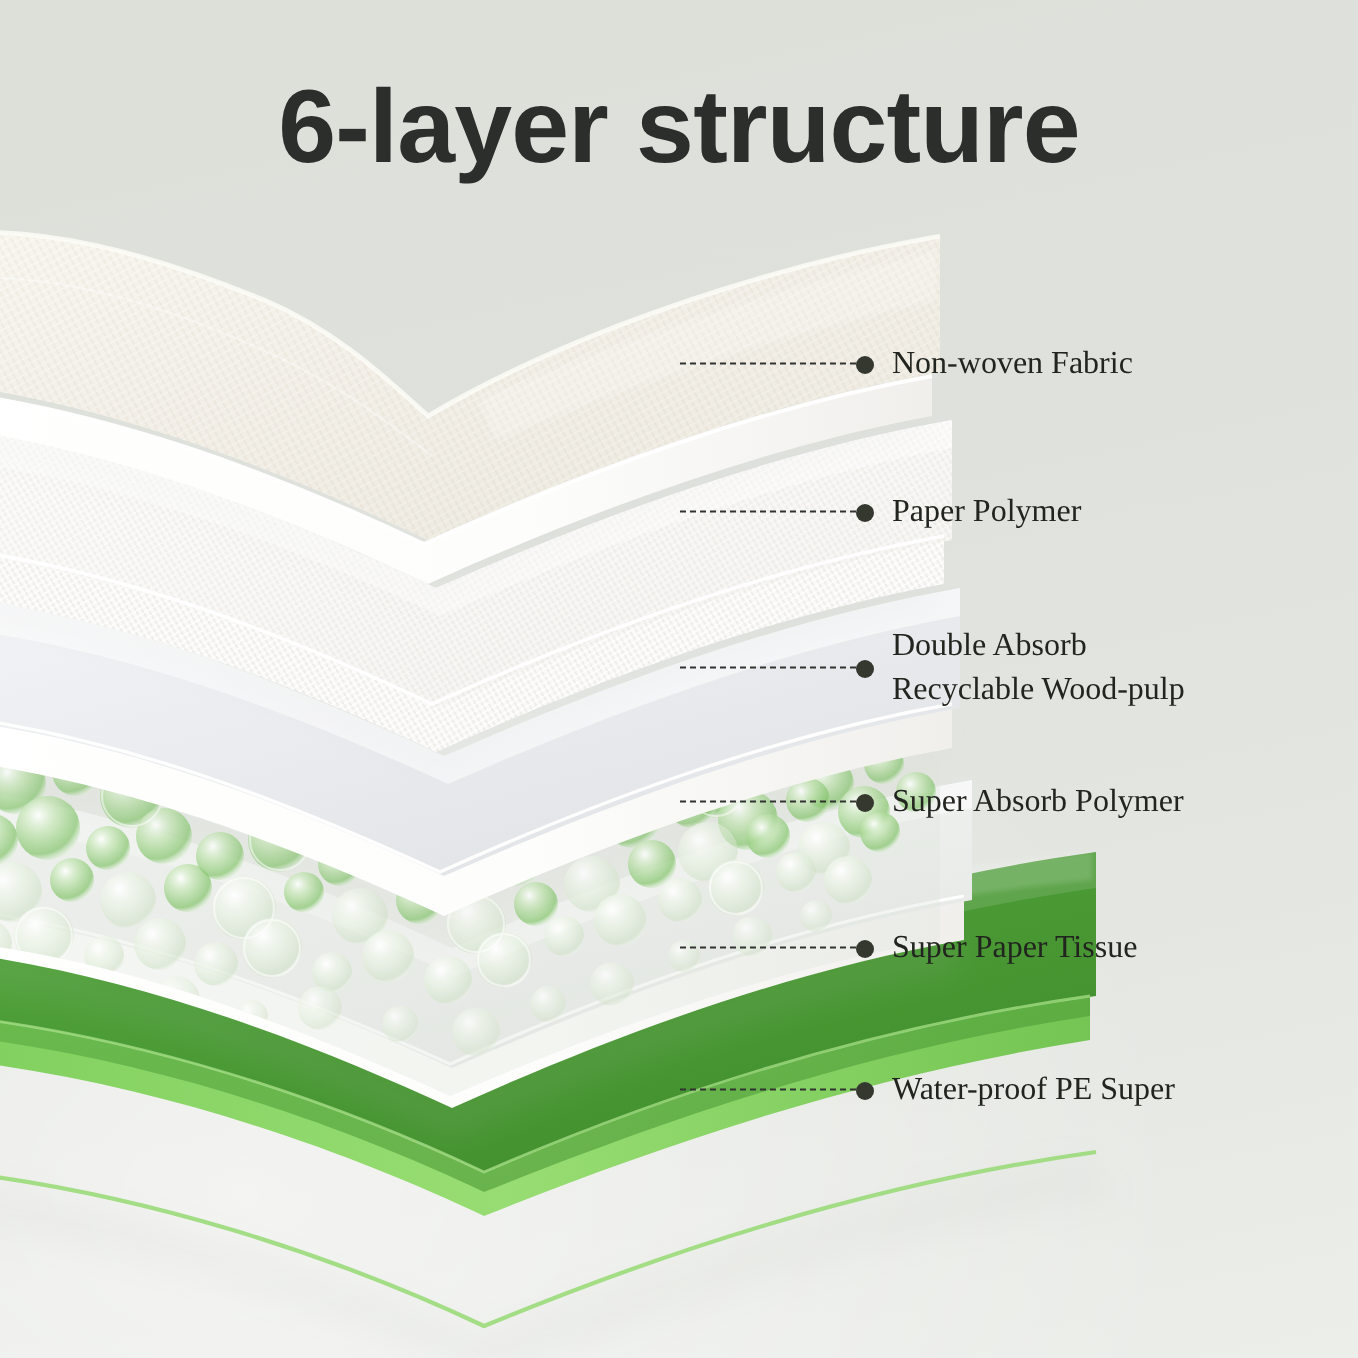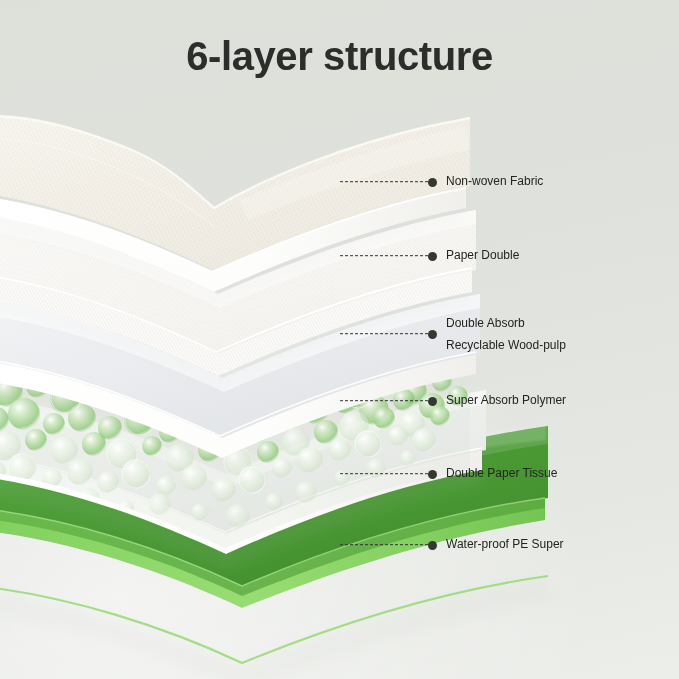--- a/index.html
+++ b/index.html
@@ -25,21 +25,21 @@
     overflow: hidden;
   }
 
   
   #title {
     position: absolute;
     left: 0;
     top: 34px;
     width: 679px;
     text-align: center;
-    font-size: 40px;
+    font-size: 52px;
     font-weight: bold;
     letter-spacing: -0.4px;
     color: #2b2e2b;
     font-family: "Liberation Sans", sans-serif;
     white-space: nowrap;
   }
 
   
   #diagram {
     position: absolute;
@@ -73,24 +73,24 @@
     height: 9px;
     margin-top: -4.5px;
     border-radius: 50%;
     background: #34382f;
   }
   .ctext {
     position: absolute;
     left: 106px;
     top: 0;
     transform: translateY(-50%);
-    font-size: 12px;
+    font-size: 16px;
     line-height: 21.5px;
     color: #22251f;
-    font-family: Liberation Sans, sans-serif;
+    font-family: Liberation Serif, serif;
     white-space: pre;
     font-weight: 500;
   }
   .ctext.two { transform: translateY(-50%); }
 </style>
 </head>
 <body>
 
 <div id="stage">
 
@@ -379,40 +379,40 @@
 
   <div class="callout" style="left:340px; top:182px;">
     <span class="dash"></span>
     <span class="dot"></span>
     <span class="ctext">Non-woven Fabric</span>
   </div>
 
   <div class="callout" style="left:340px; top:256px;">
     <span class="dash"></span>
     <span class="dot"></span>
-    <span class="ctext">Paper Double</span>
+    <span class="ctext">Paper Polymer</span>
   </div>
 
   <div class="callout" style="left:340px; top:334px;">
     <span class="dash"></span>
     <span class="dot"></span>
     <span class="ctext two">Double Absorb
 Recyclable Wood-pulp</span>
   </div>
 
   <div class="callout" style="left:340px; top:401px;">
     <span class="dash"></span>
     <span class="dot"></span>
     <span class="ctext">Super Absorb Polymer</span>
   </div>
 
   <div class="callout" style="left:340px; top:474px;">
     <span class="dash"></span>
     <span class="dot"></span>
-    <span class="ctext">Double Paper Tissue</span>
+    <span class="ctext">Super Paper Tissue</span>
   </div>
 
   <div class="callout" style="left:340px; top:545px;">
     <span class="dash"></span>
     <span class="dot"></span>
     <span class="ctext">Water-proof PE Super</span>
   </div>
 
 </div>
 

